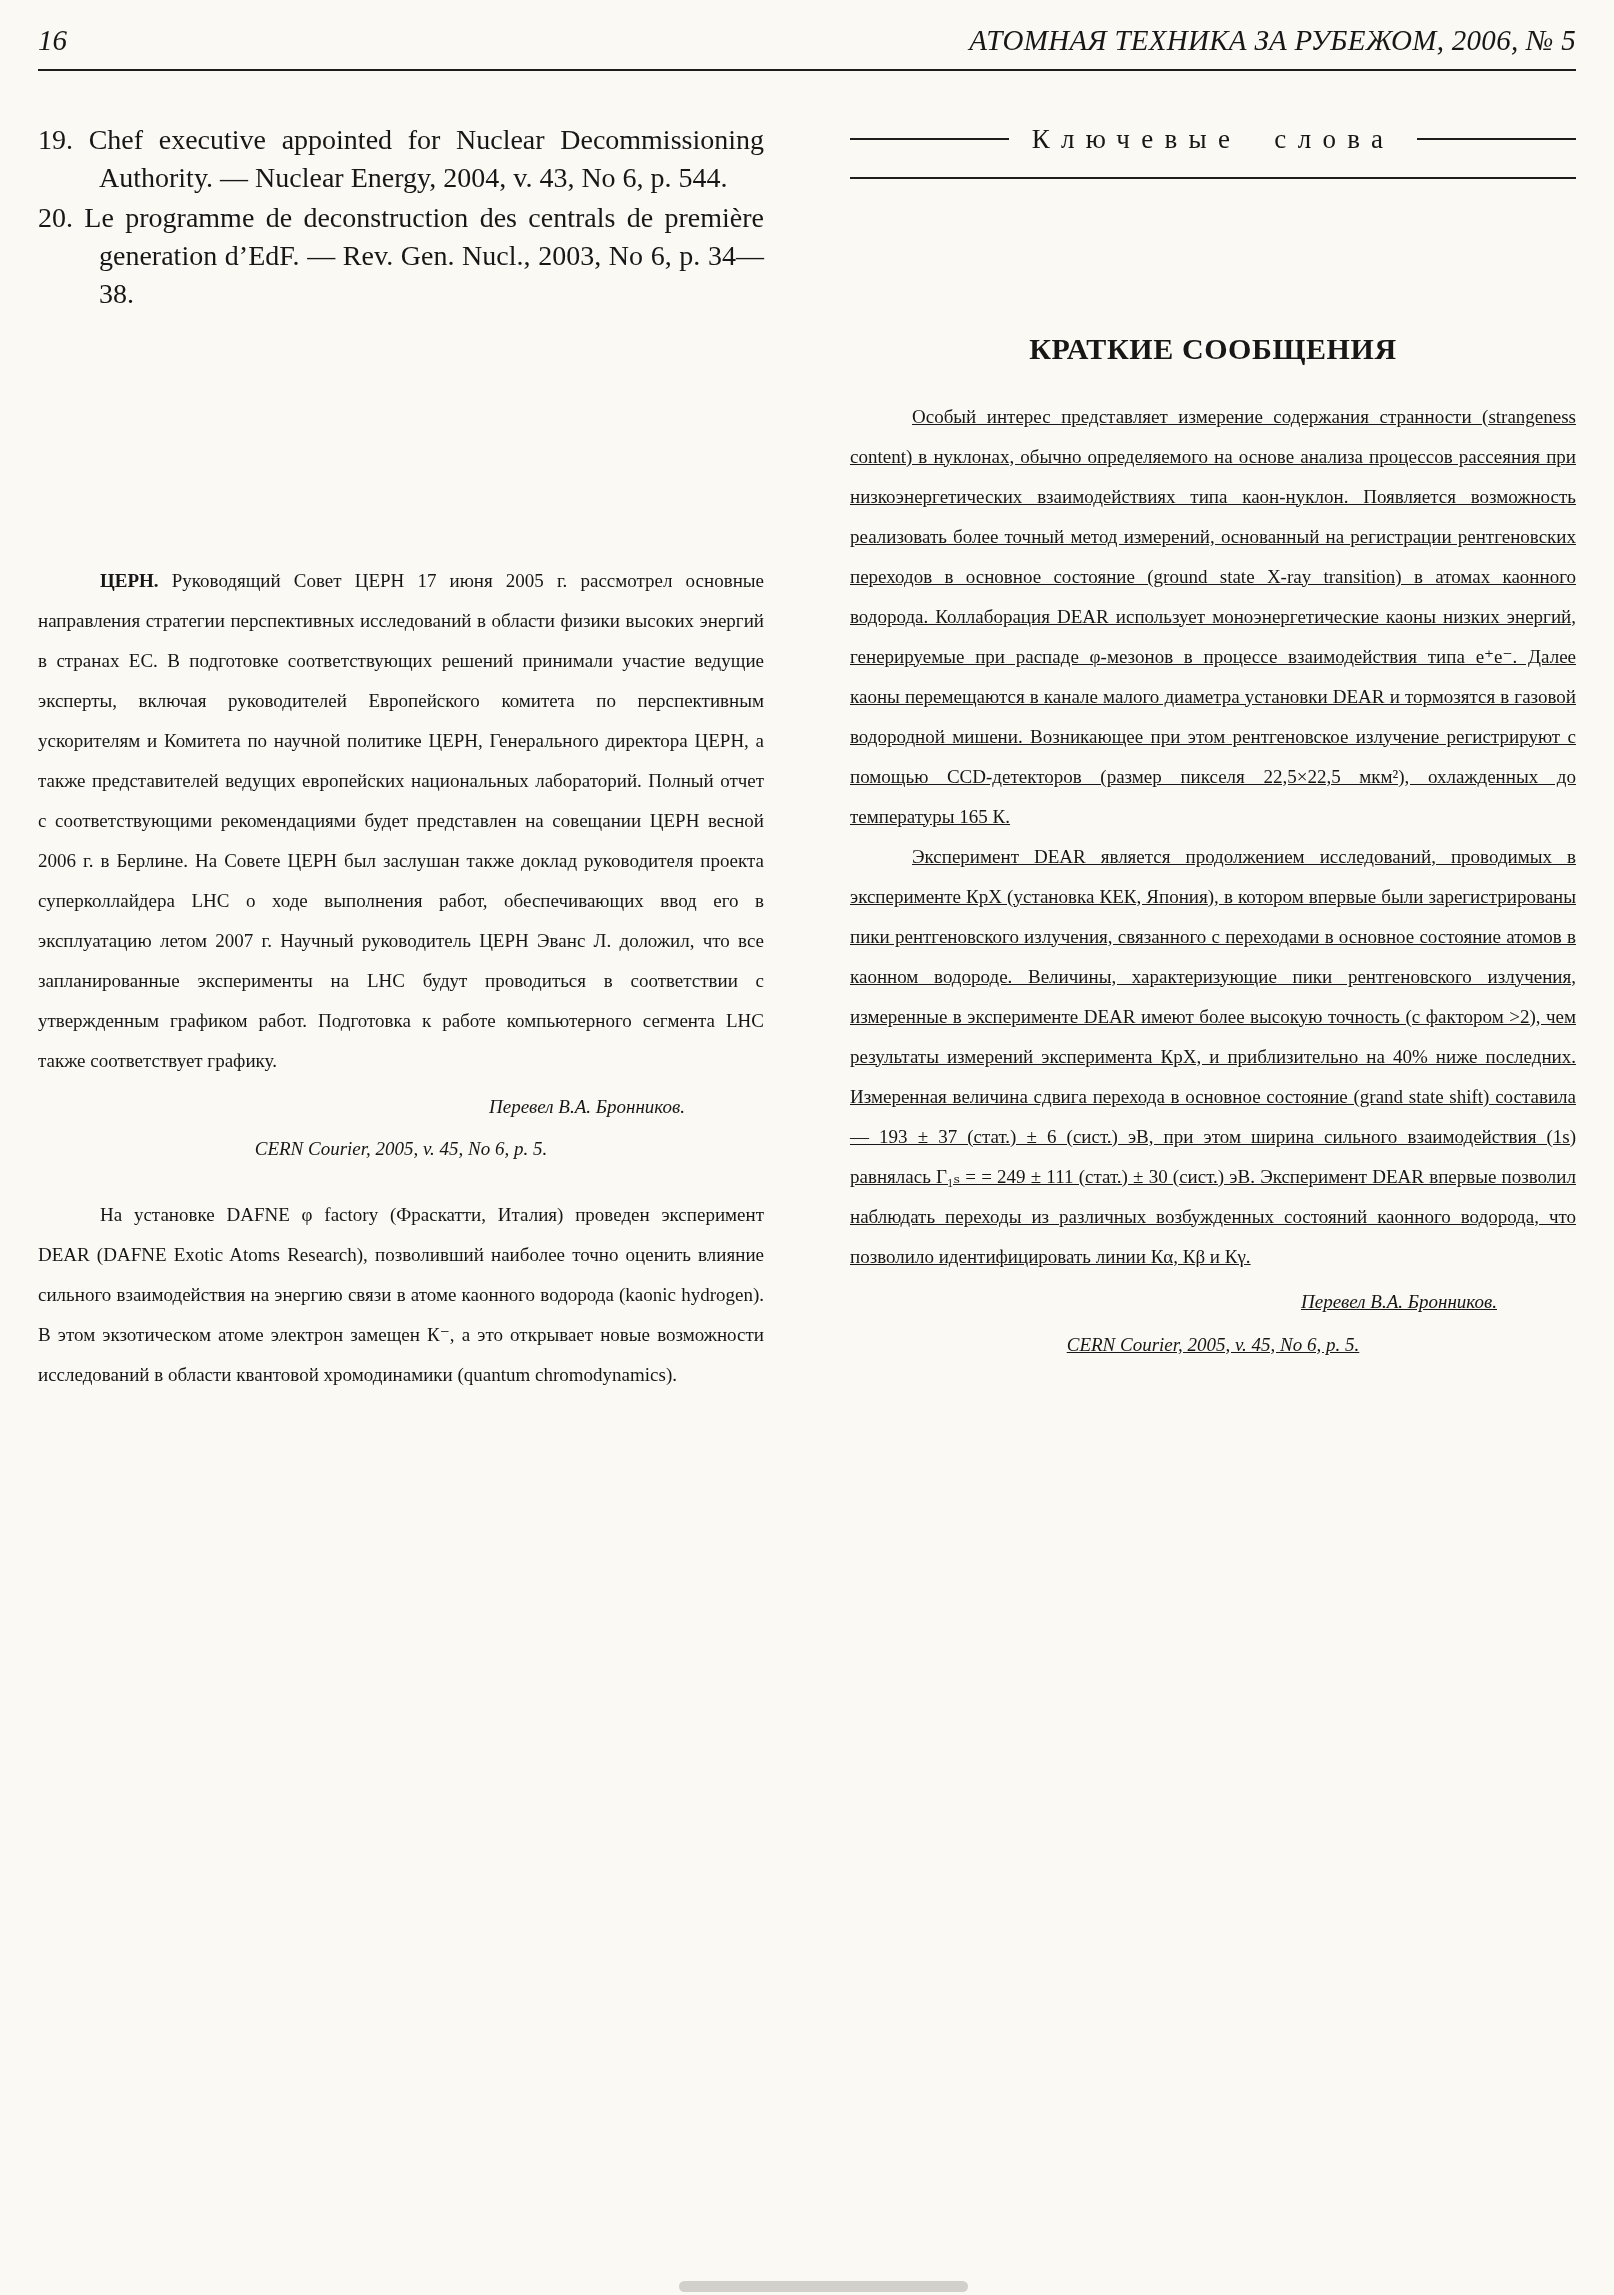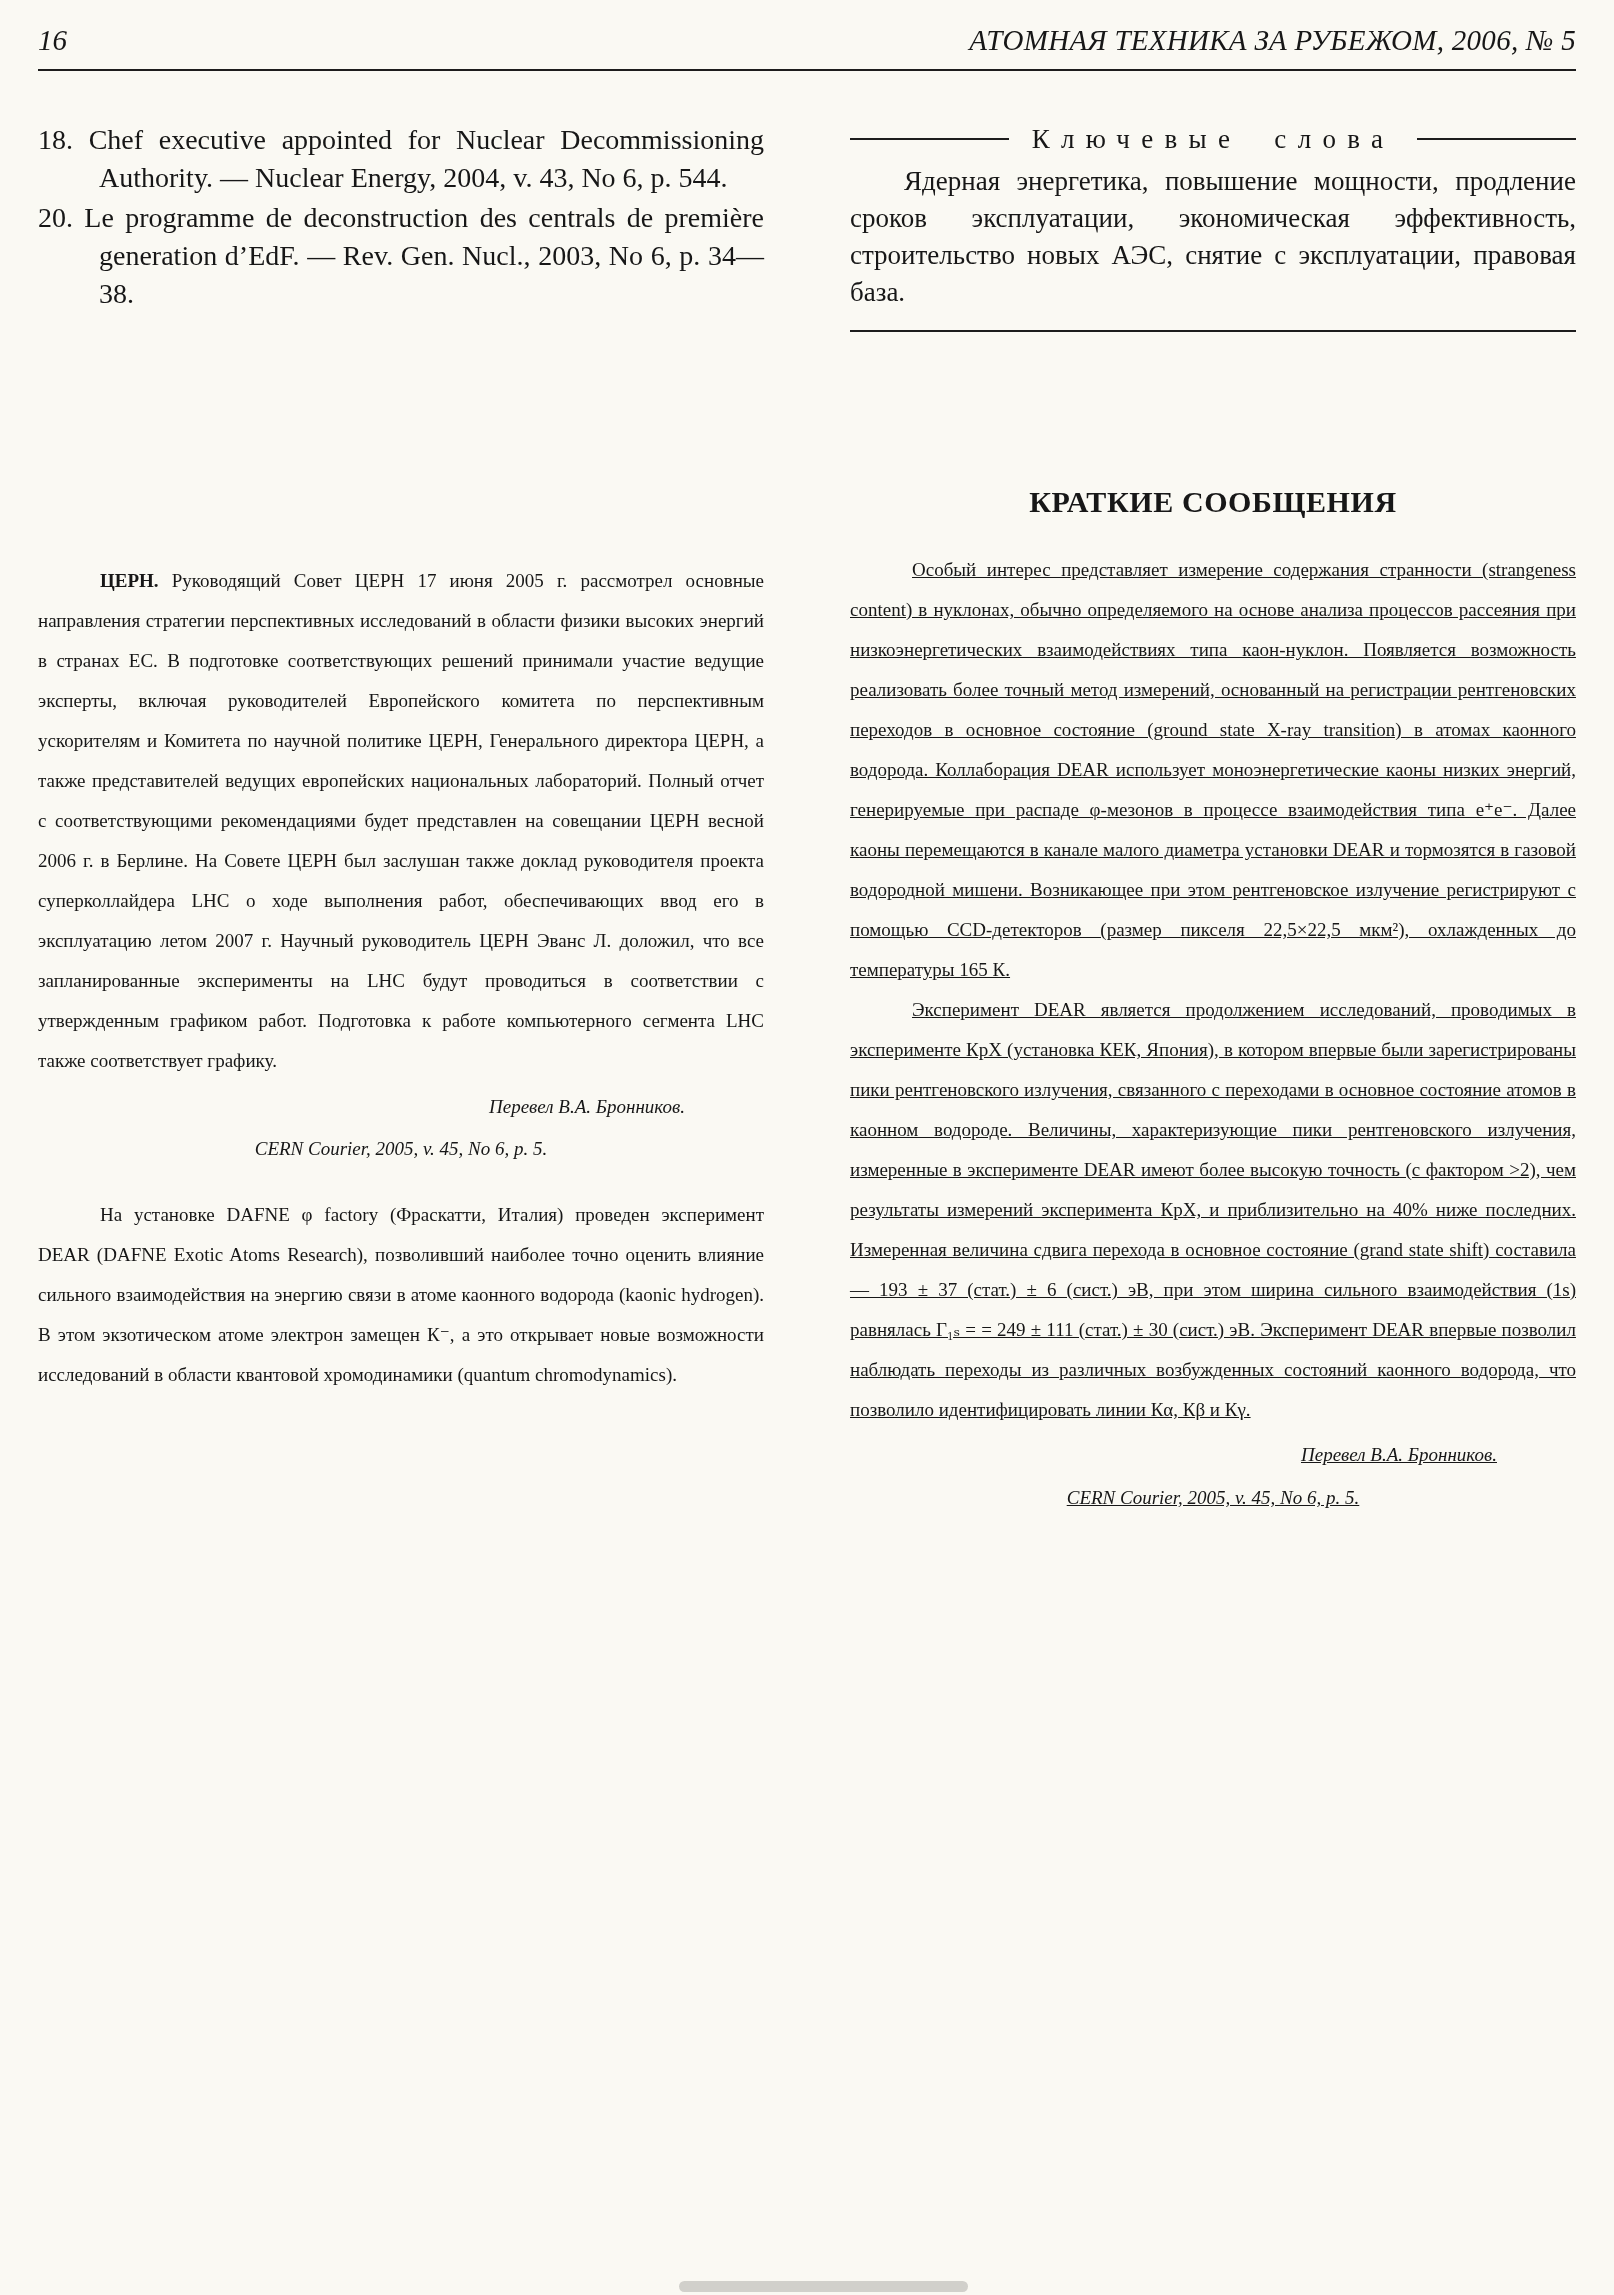--- a/index.html
+++ b/index.html
@@ -67,42 +67,41 @@
     <span class="page-number">16</span>
     <span class="journal-title">АТОМНАЯ ТЕХНИКА ЗА РУБЕЖОМ, 2006, № 5</span>
   </header>
   <hr class="header-rule">
 
   <div class="columns">
 
     <div class="col col-left">
 
       <div class="refs">
-        <p class="ref"><span class="ref-num">18.</span> <span class="ref-text">Chef executive appointed for Nuclear Decommissioning Authority. — Nuclear Energy, 2004, v. 43, No 6, p. 544.</span></p>
+        <p class="ref"><span class="ref-num">19.</span> <span class="ref-text">Chef executive appointed for Nuclear Decommissioning Authority. — Nuclear Energy, 2004, v. 43, No 6, p. 544.</span></p>
         <p class="ref"><span class="ref-num">20.</span> <span class="ref-text">Le programme de deconstruction des centrals de première generation d’EdF. — Rev. Gen. Nucl., 2003, No 6, p. 34—38.</span></p>
       </div>
 
       <div class="article article-cern">
         <p class="para"><span class="lead-bold">ЦЕРН.</span> <span>Руководящий Совет ЦЕРН 17 июня 2005 г. рассмотрел основные направления стратегии перспективных исследований в области физики высоких энергий в странах ЕС. В подготовке соответствующих решений принимали участие ведущие эксперты, включая руководителей Европейского комитета по перспективным ускорителям и Комитета по научной политике ЦЕРН, Генерального директора ЦЕРН, а также представителей ведущих европейских национальных лабораторий. Полный отчет с соответствующими рекомендациями будет представлен на совещании ЦЕРН весной 2006 г. в Берлине. На Совете ЦЕРН был заслушан также доклад руководителя проекта суперколлайдера LHC о ходе выполнения работ, обеспечивающих ввод его в эксплуатацию летом 2007 г. Научный руководитель ЦЕРН Эванс Л. доложил, что все запланированные эксперименты на LHC будут проводиться в соответствии с утвержденным графиком работ. Подготовка к работе компьютерного сегмента LHC также соответствует графику.</span></p>
         <p class="translator">Перевел В.А. Бронников.</p>
         <p class="source">CERN Courier, 2005, v. 45, No 6, p. 5.</p>
         <p class="para para-gap">На установке DAFNE φ factory (Фраскатти, Италия) проведен эксперимент DEAR (DAFNE Exotic Atoms Research), позволивший наиболее точно оценить влияние сильного взаимодействия на энергию связи в атоме каонного водорода (kaonic hydrogen). В этом экзотическом атоме электрон замещен К⁻, а это открывает новые возможности исследований в области квантовой хромодинамики (quantum chromodynamics).</p>
       </div>
 
     </div>
 
     <div class="col col-right">
 
       <section class="keywords">
         <div class="kw-head">
           <span class="kw-dash"></span>
           <span class="kw-title">Ключевые слова</span>
           <span class="kw-dash"></span>
         </div>
-        <p class="kw-text">Ядерная энергетика, повышение мощности, продление сроков эксплуатации, экономическая эффективность, строительство новых АЭС, снятие с эксплуатации, правовая база.</p>
         <hr class="kw-rule">
       </section>
 
       <h2 class="section-title">КРАТКИЕ СООБЩЕНИЯ</h2>
 
       <div class="article article-dear">
         <p class="para">Особый интерес представляет измерение содержания странности (strangeness content) в нуклонах, обычно определяемого на основе анализа процессов рассеяния при низкоэнергетических взаимодействиях типа каон-нуклон. Появляется возможность реализовать более точный метод измерений, основанный на регистрации рентгеновских переходов в основное состояние (ground state X-ray transition) в атомах каонного водорода. Коллаборация DEAR использует моноэнергетические каоны низких энергий, генерируемые при распаде φ-мезонов в процессе взаимодействия типа e⁺e⁻. Далее каоны перемещаются в канале малого диаметра установки DEAR и тормозятся в газовой водородной мишени. Возникающее при этом рентгеновское излучение регистрируют с помощью CCD-детекторов (размер пикселя 22,5×22,5 мкм²), охлажденных до температуры 165 К.</p>
         <p class="para">Эксперимент DEAR является продолжением исследований, проводимых в эксперименте КрХ (установка КЕК, Япония), в котором впервые были зарегистрированы пики рентгеновского излучения, связанного с переходами в основное состояние атомов в каонном водороде. Величины, характеризующие пики рентгеновского излучения, измеренные в эксперименте DEAR имеют более высокую точность (с фактором &gt;2), чем результаты измерений эксперимента КрХ, и приблизительно на 40% ниже последних. Измеренная величина сдвига перехода в основное состояние (grand state shift) составила — 193 ± 37 (стат.) ± 6 (сист.) эВ, при этом ширина сильного взаимодействия (1s) равнялась Γ₁ₛ = = 249 ± 111 (стат.) ± 30 (сист.) эВ. Эксперимент DEAR впервые позволил наблюдать переходы из различных возбужденных состояний каонного водорода, что позволило идентифицировать линии Кα, Кβ и Кγ.</p>
         <p class="translator">Перевел В.А. Бронников.</p>
         <p class="source">CERN Courier, 2005, v. 45, No 6, p. 5.</p>

